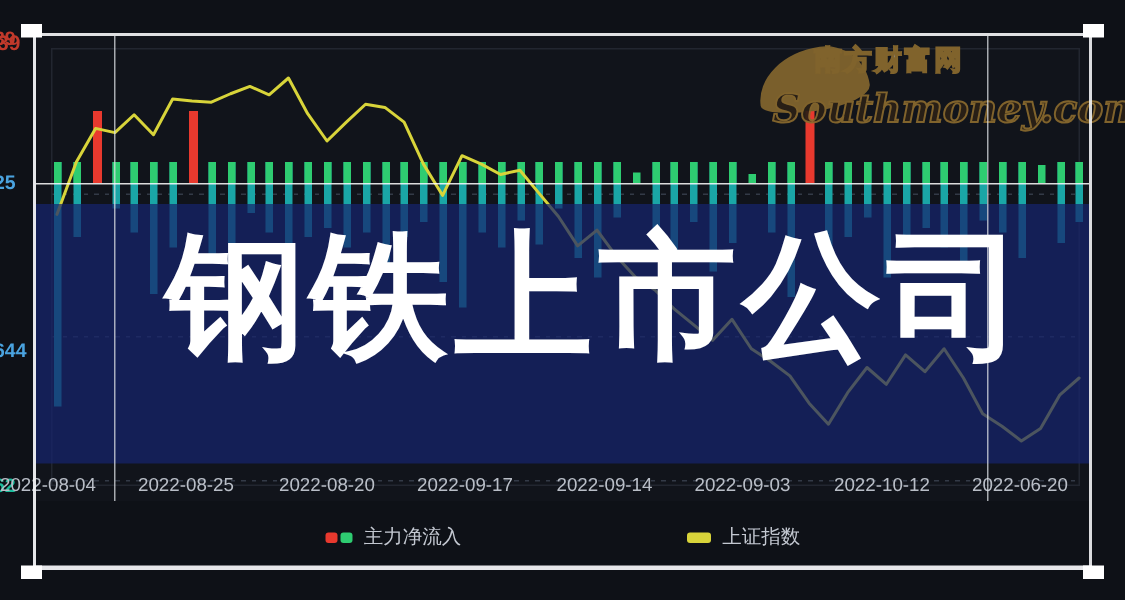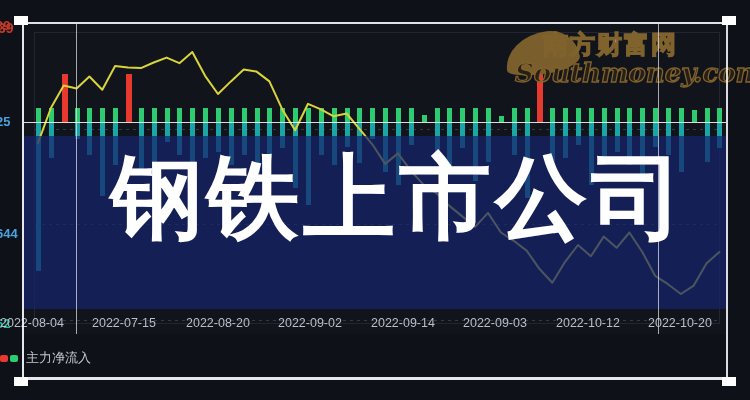--- a/index.html
+++ b/index.html
@@ -77,21 +77,21 @@
     z-index:25;pointer-events:none;
   }
 
   
   .watermark{
     position:absolute;left:505px;top:26px;width:230px;height:72px;
     z-index:30;pointer-events:none;opacity:.92;
   }
   .wm-cn{
     position:absolute;left:38px;top:2px;
-    font-size:25px;font-weight:bold;letter-spacing:2px;
+    font-size:18px;font-weight:bold;letter-spacing:2px;
     color:#a3a3a3;
     -webkit-text-stroke:1.4px #8a6a2e;
     font-family:"DejaVu Sans",sans-serif;
     white-space:nowrap;
   }
   .wm-en{
     position:absolute;left:10px;top:32px;
     font-size:26px;font-style:italic;font-weight:bold;
     color:#2a2016;
     -webkit-text-stroke:1.3px #8a6a2e;
@@ -130,21 +130,21 @@
     position:absolute;left:0;top:316px;width:750px;height:22px;z-index:35;
   }
   .xlab{
     position:absolute;top:0;
     font-size:12.5px;color:#b9bec7;white-space:nowrap;
   }
 
   
   .legend{
     position:absolute;left:0;top:346px;width:750px;height:24px;
-    display:flex;align-items:center;justify-content:space-between;gap:150px;
+    display:flex;align-items:center;justify-content:center;gap:150px;
     z-index:35;
   }
   .leg-item{display:flex;align-items:center;gap:8px;}
   .leg-mark{display:flex;align-items:center;gap:2px;}
   .leg-sq{width:8px;height:7px;border-radius:2px;}
   .leg-bar{width:16px;height:7px;border-radius:2px;}
   .leg-text{color:#c3c8d1;font-size:13px;font-family:"DejaVu Sans",sans-serif;}
 
   .footer-band{
     position:absolute;left:0;bottom:0;width:750px;height:18px;background:#0e1117;z-index:5;
@@ -290,36 +290,42 @@
 
   <div class="ylabels" id="ylabels">
       <div class="ylab" style="top: -6px; color: rgb(192, 57, 43);">39</div>
       <div class="ylab" style="top: 90px; color: rgb(74, 163, 223);">25</div>
       <div class="ylab" style="top: 202px; color: rgb(74, 163, 223);">644</div>
       <div class="ylab" style="top: 292px; color: rgb(26, 188, 156);">62</div>
     </div>
 
   <div class="xlabels" id="xlabels">
       <div class="xlab" style="left: 0px;">2022-08-04</div>
-      <div class="xlab" style="left: 92px;">2022-07-15</div>
+      <div class="xlab" style="left: 92px;">2022-08-25</div>
       <div class="xlab" style="left: 186px;">2022-08-20</div>
-      <div class="xlab" style="left: 278px;">2022-09-02</div>
+      <div class="xlab" style="left: 278px;">2022-09-17</div>
       <div class="xlab" style="left: 371px;">2022-09-14</div>
       <div class="xlab" style="left: 463px;">2022-09-03</div>
       <div class="xlab" style="left: 556px;">2022-10-12</div>
-      <div class="xlab" style="left: 648px;">2022-10-20</div>
+      <div class="xlab" style="left: 648px;">2022-06-20</div>
     </div>
 
   <div class="legend" id="legend">
       <div class="leg-item">
         <div class="leg-mark">
           <span class="leg-sq" style="background: rgb(232, 57, 46);"></span>
           <span class="leg-sq" style="background: rgb(46, 204, 113);"></span>
         </div>
         <span class="leg-text">主力净流入</span>
+      </div>
+      <div class="leg-item">
+        <div class="leg-mark">
+          <span class="leg-bar" style="background: rgb(216, 212, 58);"></span>
+        </div>
+        <span class="leg-text">上证指数</span>
       </div>
     </div>
 
   <div class="footer-band"></div>
 
   <div class="sel-frame">
     <div class="sel-edge top"></div>
     <div class="sel-edge bottom"></div>
     <div class="sel-edge left"></div>
     <div class="sel-edge right"></div>

